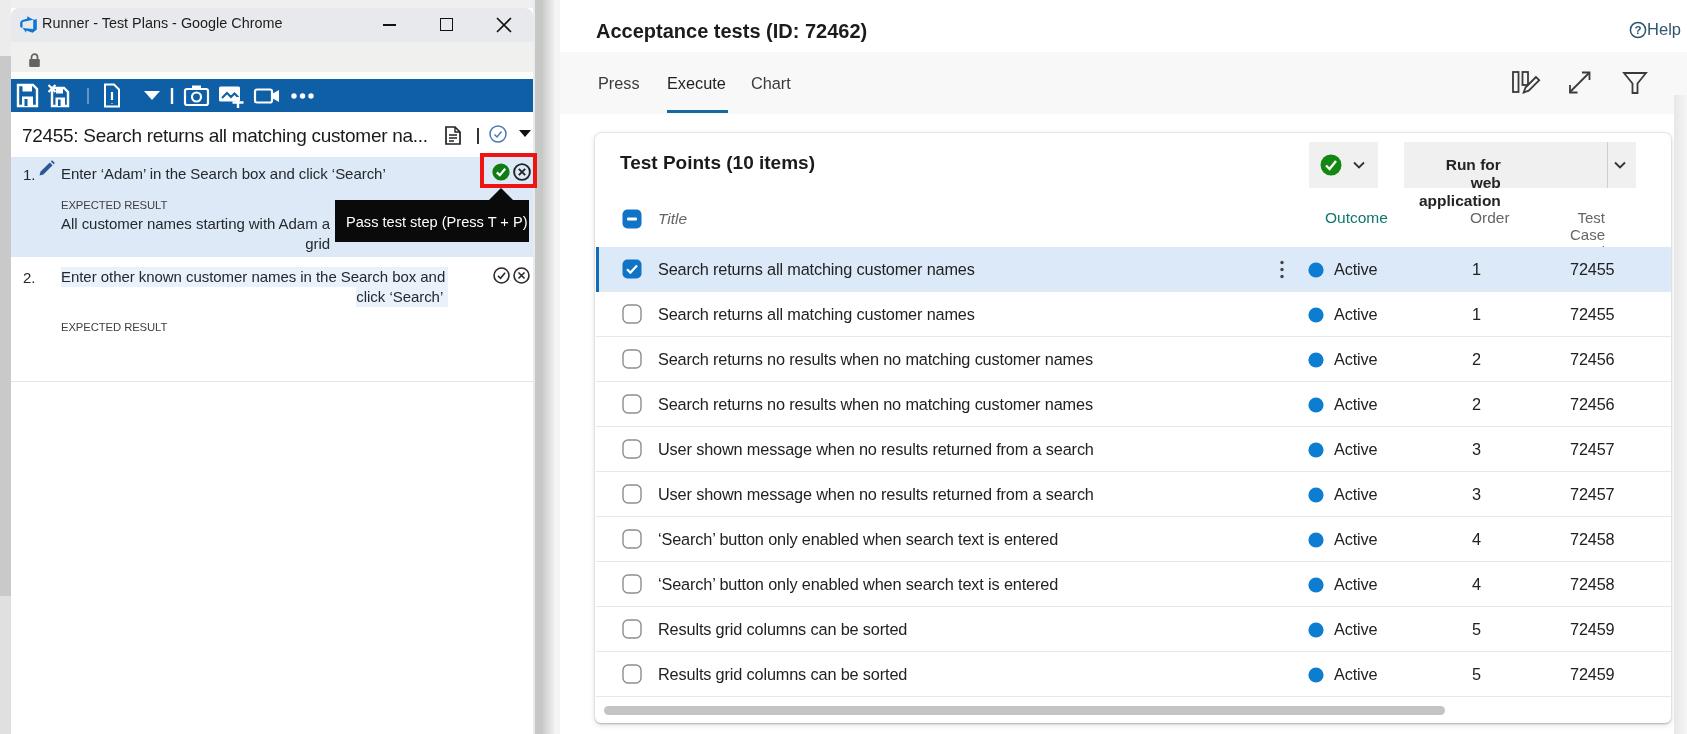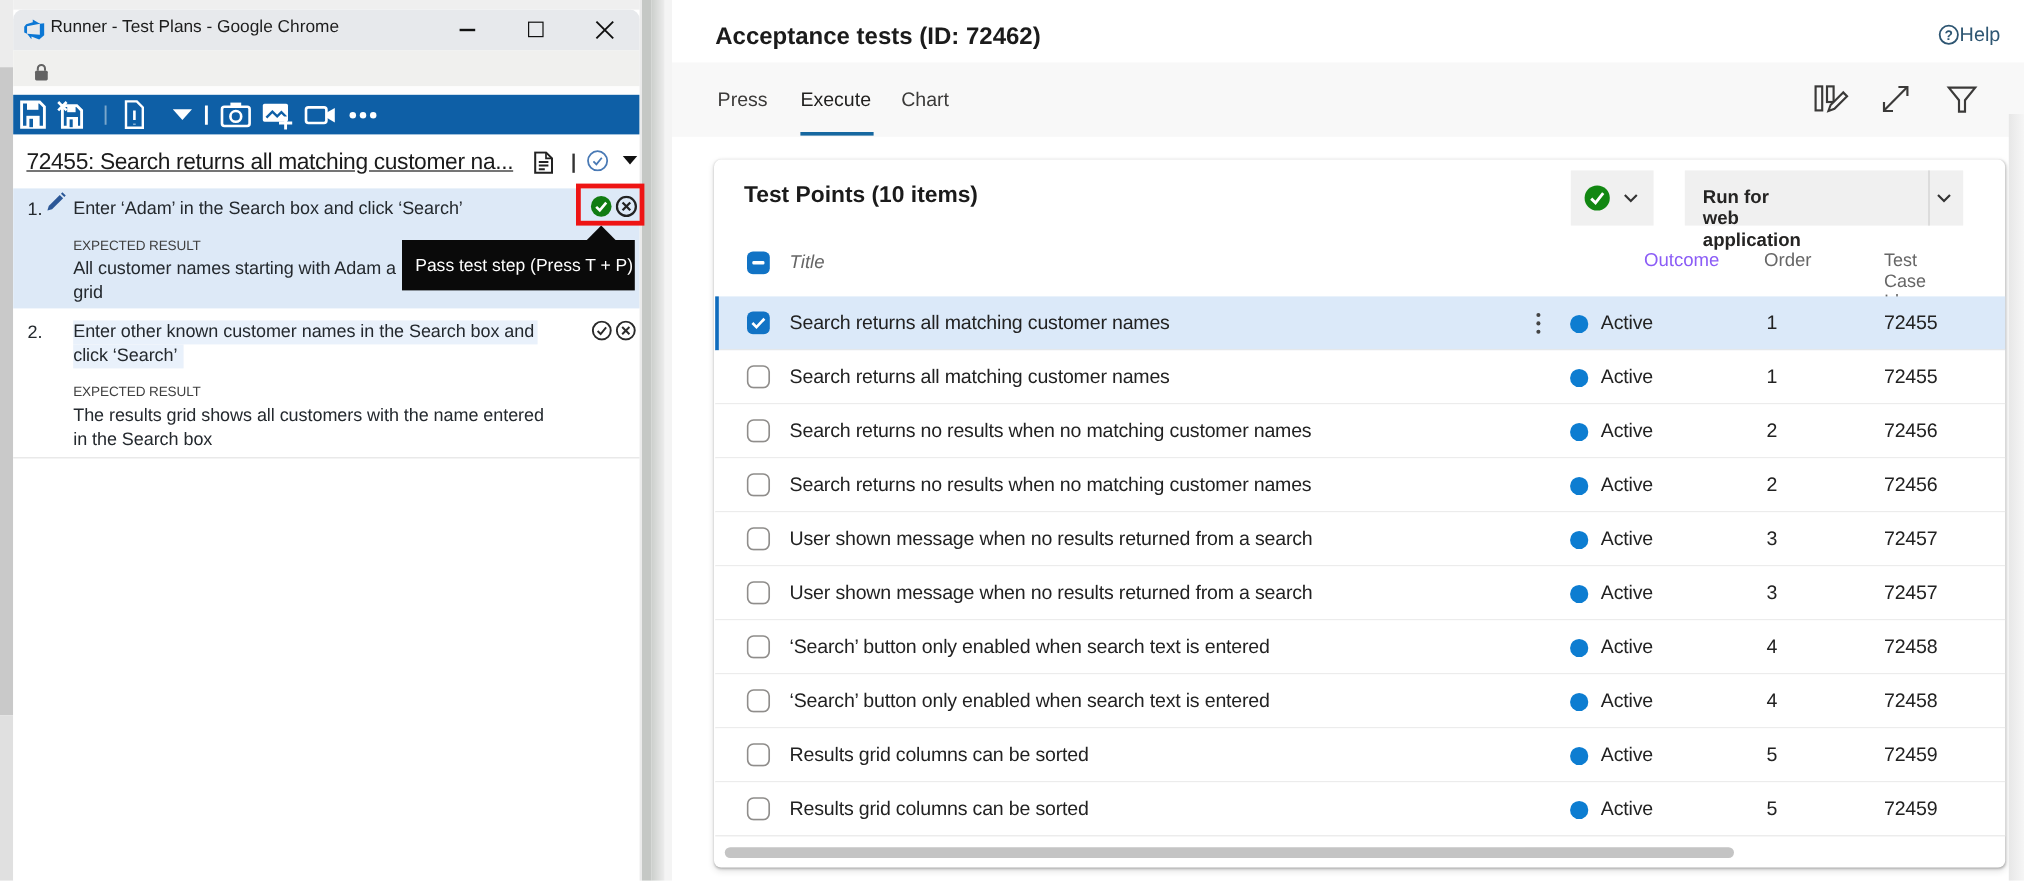--- a/index.html
+++ b/index.html
@@ -1,19 +1,19 @@
 <!DOCTYPE html>
 <html><head>
 <meta charset="utf-8">
 <style>
   * { margin:0; padding:0; box-sizing:border-box; }
   html,body { width:1687px; height:734px; overflow:hidden; background:#fff;
     font-family:"Liberation Sans", sans-serif; }
   .abs { position:absolute; }
-  #page { position:relative; width:1343px; height:734px; }
+  #page { position:relative; width:1343px; height:734px;text-align:right; }
 </style>
 </head>
 <body>
 <div id="page">
 
   <div class="abs" style="left:0;top:0;width:11px;height:56px;background:#ececec;"></div>
   <div class="abs" style="left:0;top:56px;width:11px;height:540px;background:#c9c9c9;"></div>
   <div class="abs" style="left:0;top:596px;width:11px;height:138px;background:#e0e0e0;"></div>
   <div class="abs" style="left:11px;top:0;width:522px;height:8px;background:#efefef;"></div>
 
@@ -90,21 +90,21 @@
       </g>
 
       <g fill="#fff">
         <circle cx="283" cy="17" r="2.7"></circle>
           <circle cx="291.5" cy="17" r="2.7"></circle>
           <circle cx="300" cy="17" r="2.7"></circle>
       </g>
     </svg>
   </div>
 
-  <div class="abs" style="left:22px;top:125px;font-size:19px;letter-spacing:-0.3px;color:#1b1b1b;text-decoration:underline;">72455: Search returns all matching customer na...</div>
+  <div class="abs" style="left:22px;top:125px;font-size:19px;letter-spacing:-0.3px;color:#1b1b1b;">72455: Search returns all matching customer na...</div>
   <div class="abs" style="left:445px;top:126px;width:16px;height:19px;">
     <svg width="16" height="19" viewBox="0 0 16 19">
         <path d="M1 1 h9 l5 5 v12 h-14 z" fill="none" stroke="#222" stroke-width="1.7"></path>
         <path d="M10 1 v5 h5" fill="none" stroke="#222" stroke-width="1.4"></path>
         <path d="M4 9 h8 M4 12 h8 M4 15 h5" stroke="#222" stroke-width="1.7"></path>
       </svg>
   </div>
   <div class="abs" style="left:477px;top:128px;width:2px;height:16px;background:#333;"></div>
   <div class="abs" style="left:489px;top:125px;width:18px;height:18px;">
     <svg width="18" height="18" viewBox="0 0 18 18">
@@ -141,21 +141,20 @@
 
   <div class="abs" style="left:480px;top:153px;width:57px;height:35px;border:4px solid #ee1414;z-index:30;"></div>
 
   <div class="abs" style="left:488px;top:188px;width:0;height:0;border-left:13px solid transparent;border-right:13px solid transparent;border-bottom:13px solid #0a0a0a;"></div>
   <div class="abs" style="left:335px;top:200px;width:194px;height:42px;background:#0a0a0a;"></div>
   <div class="abs" style="left:346px;top:214px;font-size:14.6px;color:#fff;">Pass test step (Press T + P)</div>
 
   <div class="abs" style="left:23px;top:269px;font-size:15px;color:#24292e;">2.</div>
   <div class="abs" style="left:61px;top:267px;font-size:15px;letter-spacing:-0.05px;color:#24292e;line-height:19.5px;"><span style="background:#e9f1fb;padding:1px 3px 2px 0;">Enter other known customer names in the Search box and</span><br><span style="background:#e9f1fb;padding:1px 5px 2px 0;">click ‘Search’</span></div>
   <div class="abs" style="left:61px;top:321px;font-size:11.3px;letter-spacing:-0.1px;color:#3f3f3f;">EXPECTED RESULT</div>
-  <div class="abs" style="left:61px;top:337px;font-size:15px;letter-spacing:-0.05px;color:#24292e;line-height:19.5px;">The results grid shows all customers with the name entered<br>in the Search box</div>
 
   <div class="abs" style="left:493px;top:267px;width:17px;height:17px;">
     <svg width="17" height="17" viewBox="0 0 18 18">
         <circle cx="9" cy="9" r="7.9" fill="none" stroke="#2a2a2a" stroke-width="1.7"></circle>
         <path d="M5.3 9.4 L8 12 L12.8 6.2" fill="none" stroke="#2a2a2a" stroke-width="1.7"></path>
       </svg>
   </div>
   <div class="abs" style="left:513px;top:267px;width:17px;height:17px;">
     <svg width="17" height="17" viewBox="0 0 18 18">
         <circle cx="9" cy="9" r="7.9" fill="none" stroke="#2a2a2a" stroke-width="1.7"></circle>
@@ -231,21 +230,21 @@
       </svg>
   </div>
 
   <div class="abs" style="left:622px;top:209px;width:20px;height:20px;">
     <svg width="20" height="20" viewBox="0 0 20 20">
         <rect x="0.5" y="0.5" width="19" height="19" rx="5" fill="#1173c5"></rect>
         <rect x="5" y="8.6" width="10" height="2.8" rx="1" fill="#fff"></rect>
       </svg>
   </div>
   <div class="abs" style="left:658px;top:210px;font-size:15.5px;color:#666;font-style:italic;">Title</div>
-  <div class="abs" style="left:1370px;top:209px;font-size:15.5px;color:#8b5cf6;">Outcome</div>
+  <div class="abs" style="left:1325px;top:209px;font-size:15.5px;color:#0f766e;">Outcome</div>
   <div class="abs" style="left:1470px;top:209px;font-size:15.5px;color:#666;">Order</div>
   <div class="abs" style="left:1570px;top:209px;font-size:15px;color:#666;">Test Case Id</div>
 
   <div class="abs" style="left:596px;top:247px;width:1075px;height:45px;background:#dbe9f9;border-bottom:1px solid #e8e8e8;"></div>
   <div class="abs" style="left:596px;top:247px;width:3px;height:45px;background:#0f6cbd;"></div>
   <div class="abs" style="left:622px;top:259px;width:20px;height:20px;">
     <svg width="20" height="20" viewBox="0 0 20 20">
         <rect x="0.5" y="0.5" width="19" height="19" rx="5" fill="#1173c5"></rect>
         <path d="M5 10.2 L8.4 13.6 L15 6.6" fill="none" stroke="#fff" stroke-width="2.2"></path>
       </svg>

